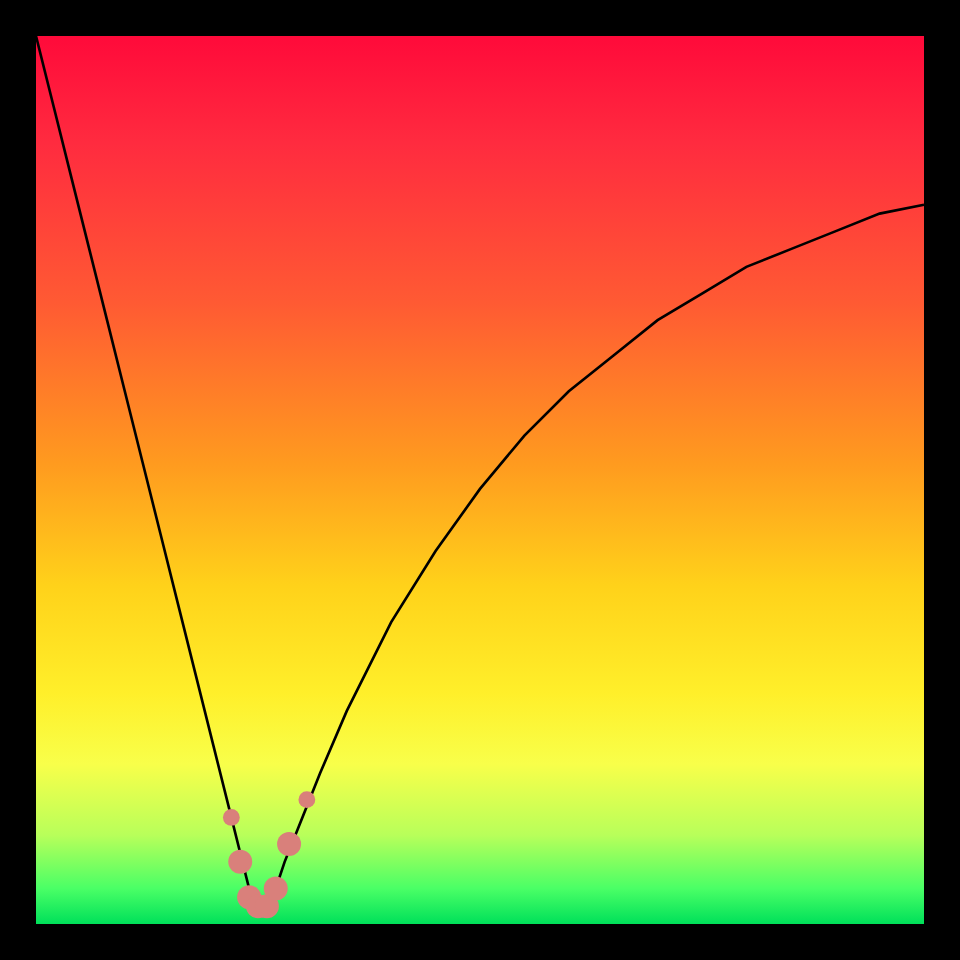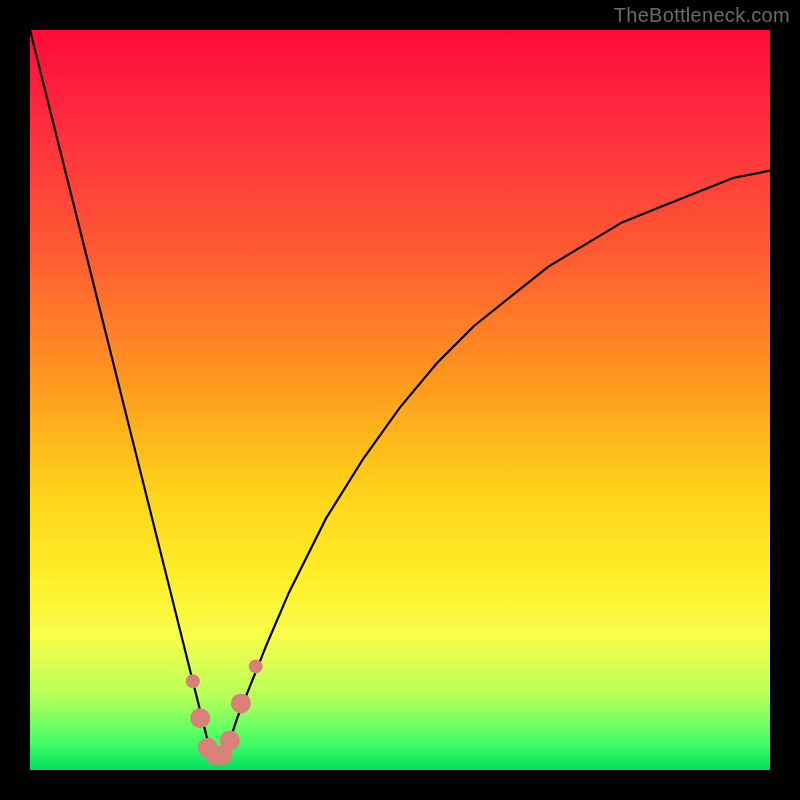--- a/index.html
+++ b/index.html
@@ -52,21 +52,20 @@
     top: 0;
     width: 740px;
     height: 740px;
     overflow: visible;
   }
 </style>
 </head>
 <body>
 
 <div class="outer">
-  <div class="watermark">TheBottleneck.com</div>
 
   <div class="plot">
     <svg class="curve" viewBox="0 0 740 740" preserveAspectRatio="none">
       <path id="curve-path" fill="none" stroke="#000" stroke-width="2.2" d="M0.0 0.0 L14.8 59.2 L29.6 118.4 L44.4 177.6 L59.2 236.8 L74.0 296.0 L88.8 355.2 L103.6 414.4 L118.4 473.6 L133.2 532.8 L148.0 592.0 L162.8 651.2 L170.2 680.8 L177.6 710.4 L185.0 725.2 L192.4 725.2 L199.8 710.4 L207.2 688.2 L222.0 651.2 L236.8 614.2 L259.0 562.4 L296.0 488.4 L333.0 429.2 L370.0 377.4 L407.0 333.0 L444.0 296.0 L481.0 266.4 L518.0 236.8 L555.0 214.6 L592.0 192.4 L629.0 177.6 L666.0 162.8 L703.0 148.0 L740.0 140.6"></path>
       <g id="marker-group">
           <circle cx="162.8" cy="651.2" r="7" fill="#d9807b"></circle>
           <circle cx="170.2" cy="688.2" r="10" fill="#d9807b"></circle>
           <circle cx="177.6" cy="717.8" r="10" fill="#d9807b"></circle>
           <circle cx="185.0" cy="725.2" r="10" fill="#d9807b"></circle>
           <circle cx="192.4" cy="725.2" r="10" fill="#d9807b"></circle>

